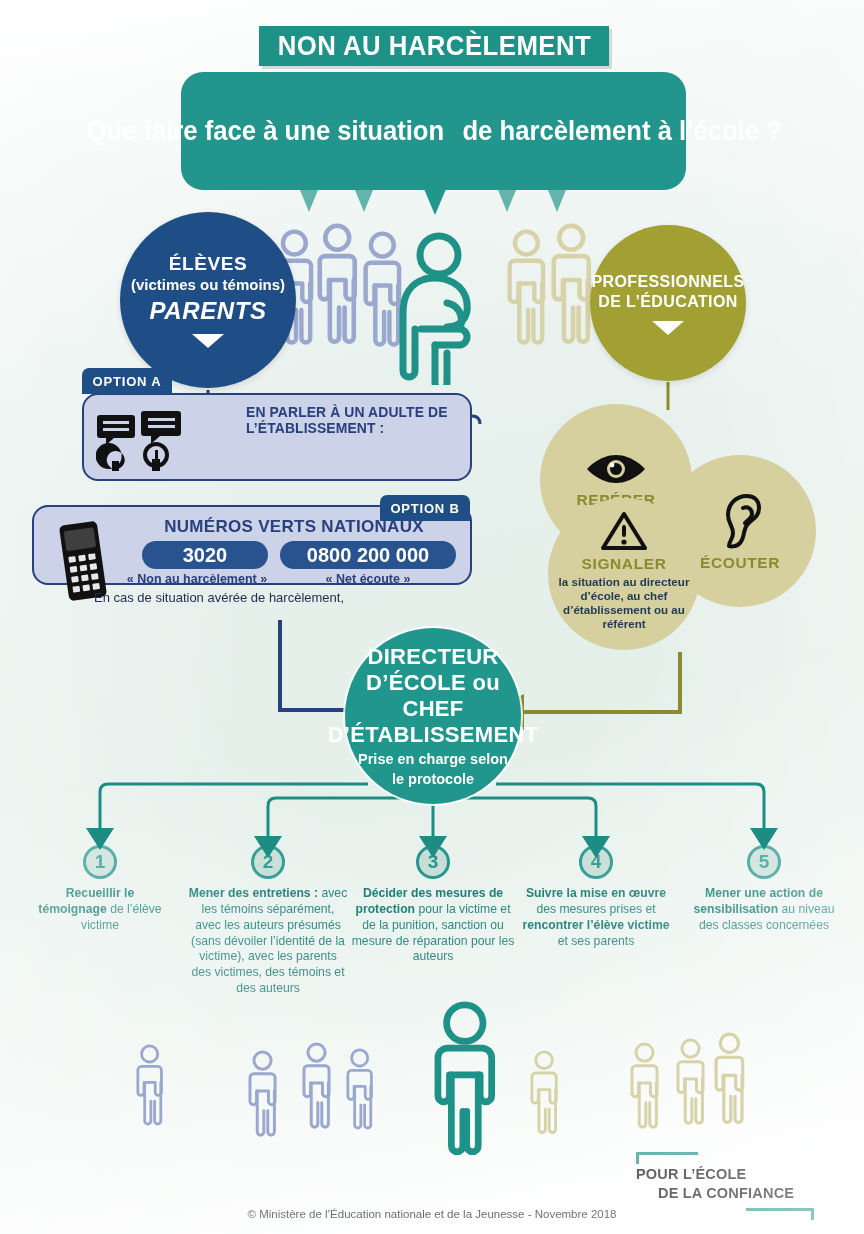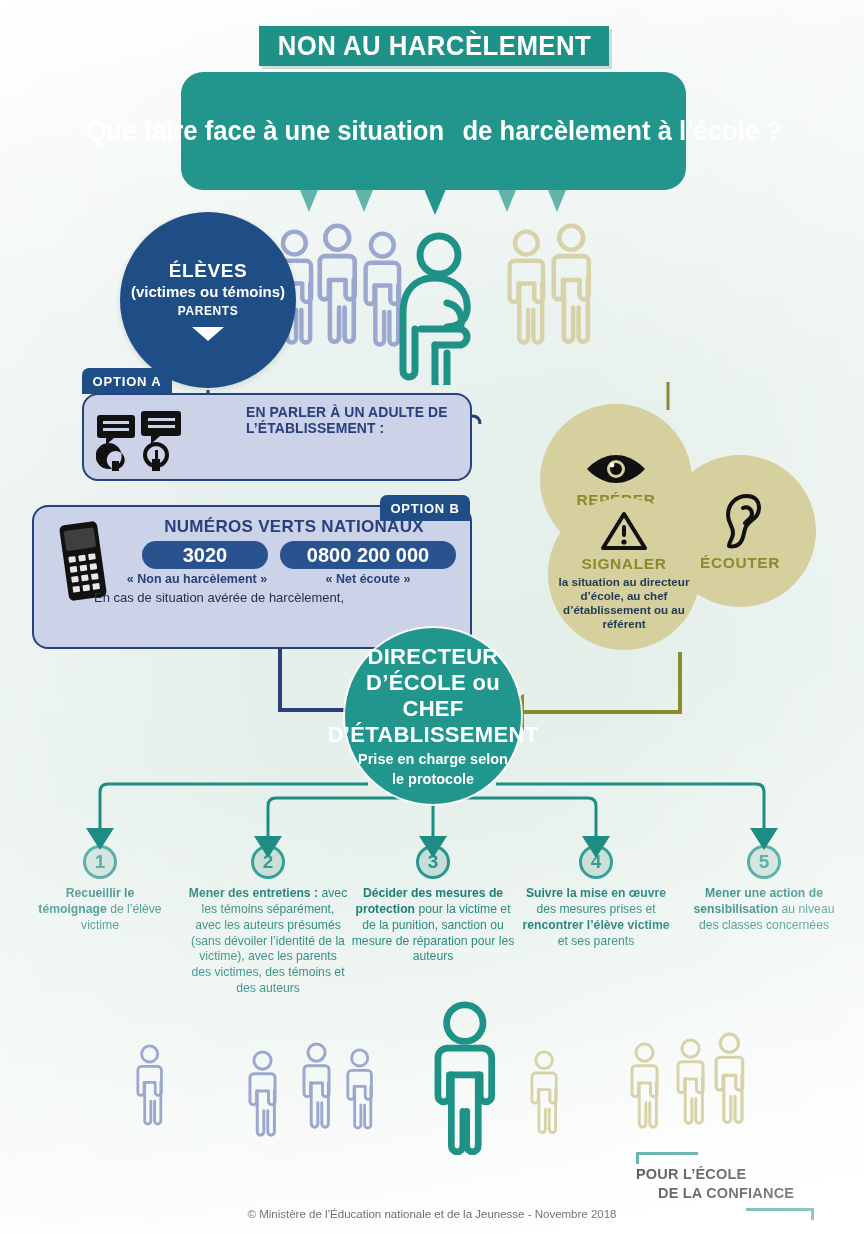--- a/index.html
+++ b/index.html
@@ -67,21 +67,21 @@
     display: flex; flex-direction: column; align-items: center; justify-content: center;
     text-align: center; color: #fff;
   }
   .c-eleves {
     left: 120px; top: 212px; width: 176px; height: 176px;
     background: #1f4e87; z-index: 8;
     box-shadow: 0 2px 6px rgba(0,0,0,.12);
   }
   .c-eleves .t1 { font-size: 19px; font-weight: bold; letter-spacing: .6px; }
   .c-eleves .t2 { font-size: 15px; font-weight: bold; margin-top: 1px; }
-  .c-eleves .t3 { font-size: 12px; font-weight: bold; letter-spacing: .6px; margin-top: 4px; }
+  .c-eleves .t3 { font-size: 24px; font-weight: bold; letter-spacing: .6px; margin-top: 4px; font-style: italic; }
   .c-pros {
     left: 590px; top: 225px; width: 156px; height: 156px;
     background: #a3a033; z-index: 8;
     box-shadow: 0 2px 6px rgba(0,0,0,.10);
   }
   .c-pros .t1 { font-size: 16px; font-weight: bold; letter-spacing: .4px; line-height: 1.25; }
   .dn-arrow {
     width: 0; height: 0; margin-top: 9px;
     border-left: 16px solid transparent; border-right: 16px solid transparent;
     border-top: 14px solid #ffffff;
@@ -95,21 +95,21 @@
     z-index: 9;
   }
   .tab-a { left: 82px; top: 368px; width: 90px; height: 26px; border-radius: 7px 7px 0 0; }
   .tab-b { left: 380px; top: 495px; width: 90px; height: 26px; border-radius: 7px 7px 0 0; }
 
   .panel {
     position: absolute; background: #ccd2e8;
     border: 2px solid #28407d; border-radius: 16px; z-index: 8;
   }
   .panel-a { left: 82px; top: 393px; width: 390px; height: 88px; }
-  .panel-b { left: 32px; top: 505px; width: 440px; height: 144px; }
+  .panel-b { left: 32px; top: 505px; width: 440px; height: 80px; }
 
   .pa-head {
     position: absolute; left: 162px; top: 9px;
     font-size: 14.5px; font-weight: bold; color: #28407d;
     letter-spacing: .1px; transform: scaleX(.96); transform-origin: left;
   }
   .pa-body {
     position: absolute; left: 162px; top: 30px; width: 218px;
     font-size: 12.6px; font-weight: bold; color: #21304f; line-height: 1.32;
   }
@@ -262,20 +262,25 @@
     <polygon points="524,494 488,512 524,530" fill="#8c8a2f"></polygon>
   </svg>
 
   <div class="circle c-eleves">
     <div class="t1">ÉLÈVES</div>
     <div class="t2">(victimes ou témoins)</div>
     <div class="t3">PARENTS</div>
     <div class="dn-arrow"></div>
   </div>
 
+  <div class="circle c-pros">
+    <div class="t1">PROFESSIONNELS</div>
+    <div class="t1">DE L’ÉDUCATION</div>
+    <div class="dn-arrow"></div>
+  </div>
 
   <div class="tab tab-a">
     <span>OPTION A</span>
   </div>
   <div class="panel panel-a">
     <svg style="position:absolute; left:12px; top:14px; width:92px; height:62px;" viewBox="0 0 92 62">
       <g fill="#111">
         <path d="M4 6h32a3 3 0 0 1 3 3v17a3 3 0 0 1-3 3H18l-8 7v-7H4a3 3 0 0 1-3-3V9a3 3 0 0 1 3-3z"></path>
         <rect x="7" y="12" width="26" height="3" fill="#ccd2e8"></rect>
         <rect x="7" y="19" width="26" height="3" fill="#ccd2e8"></rect>

